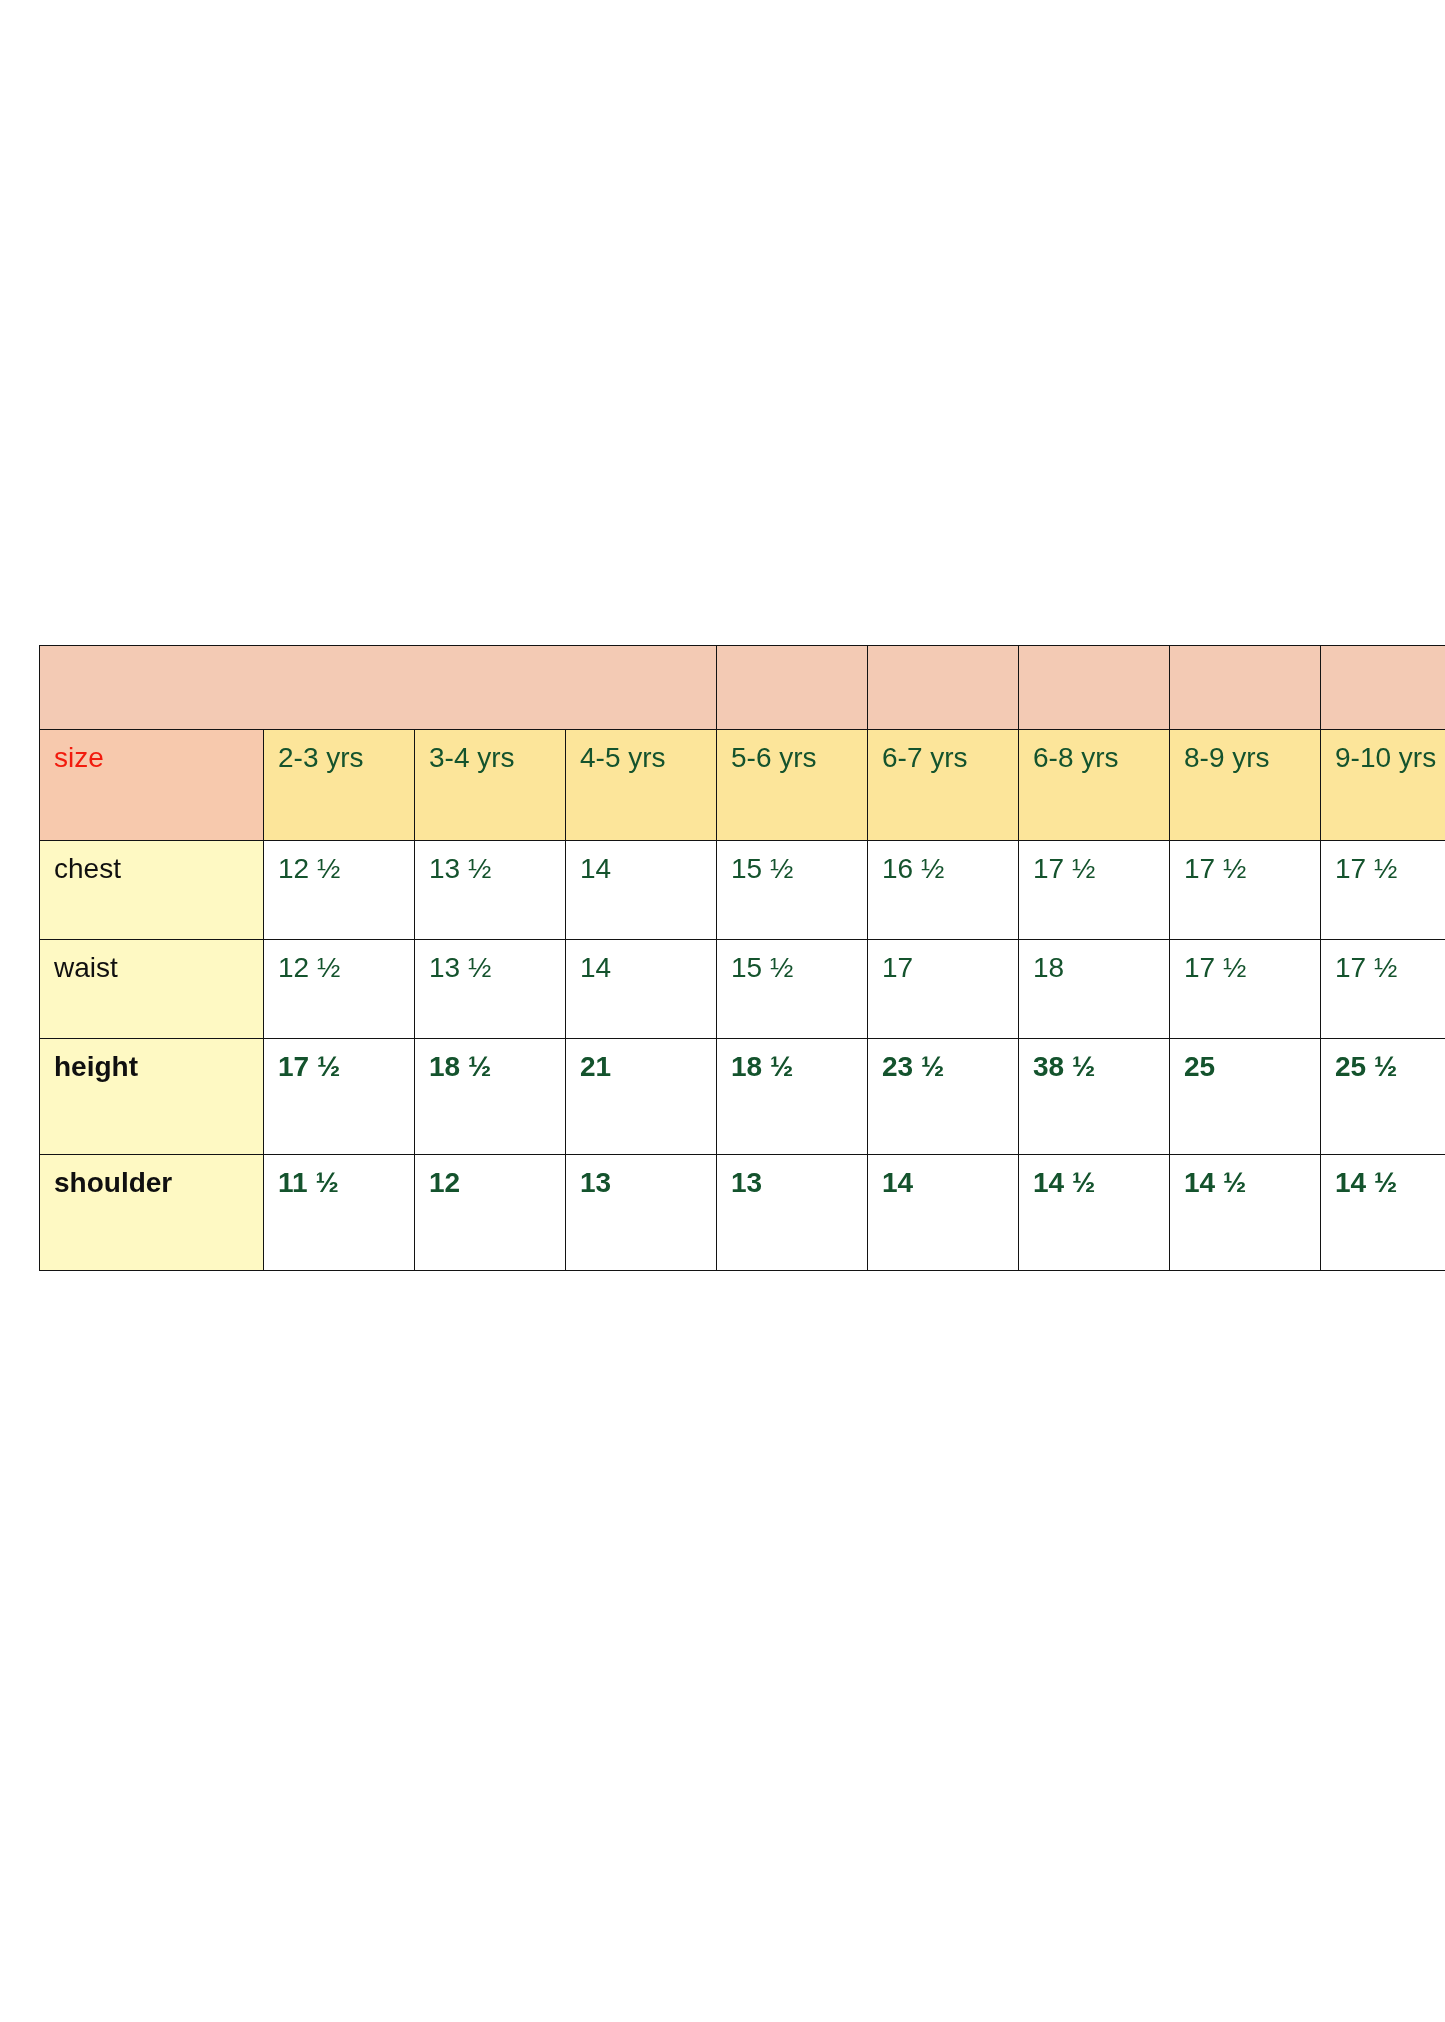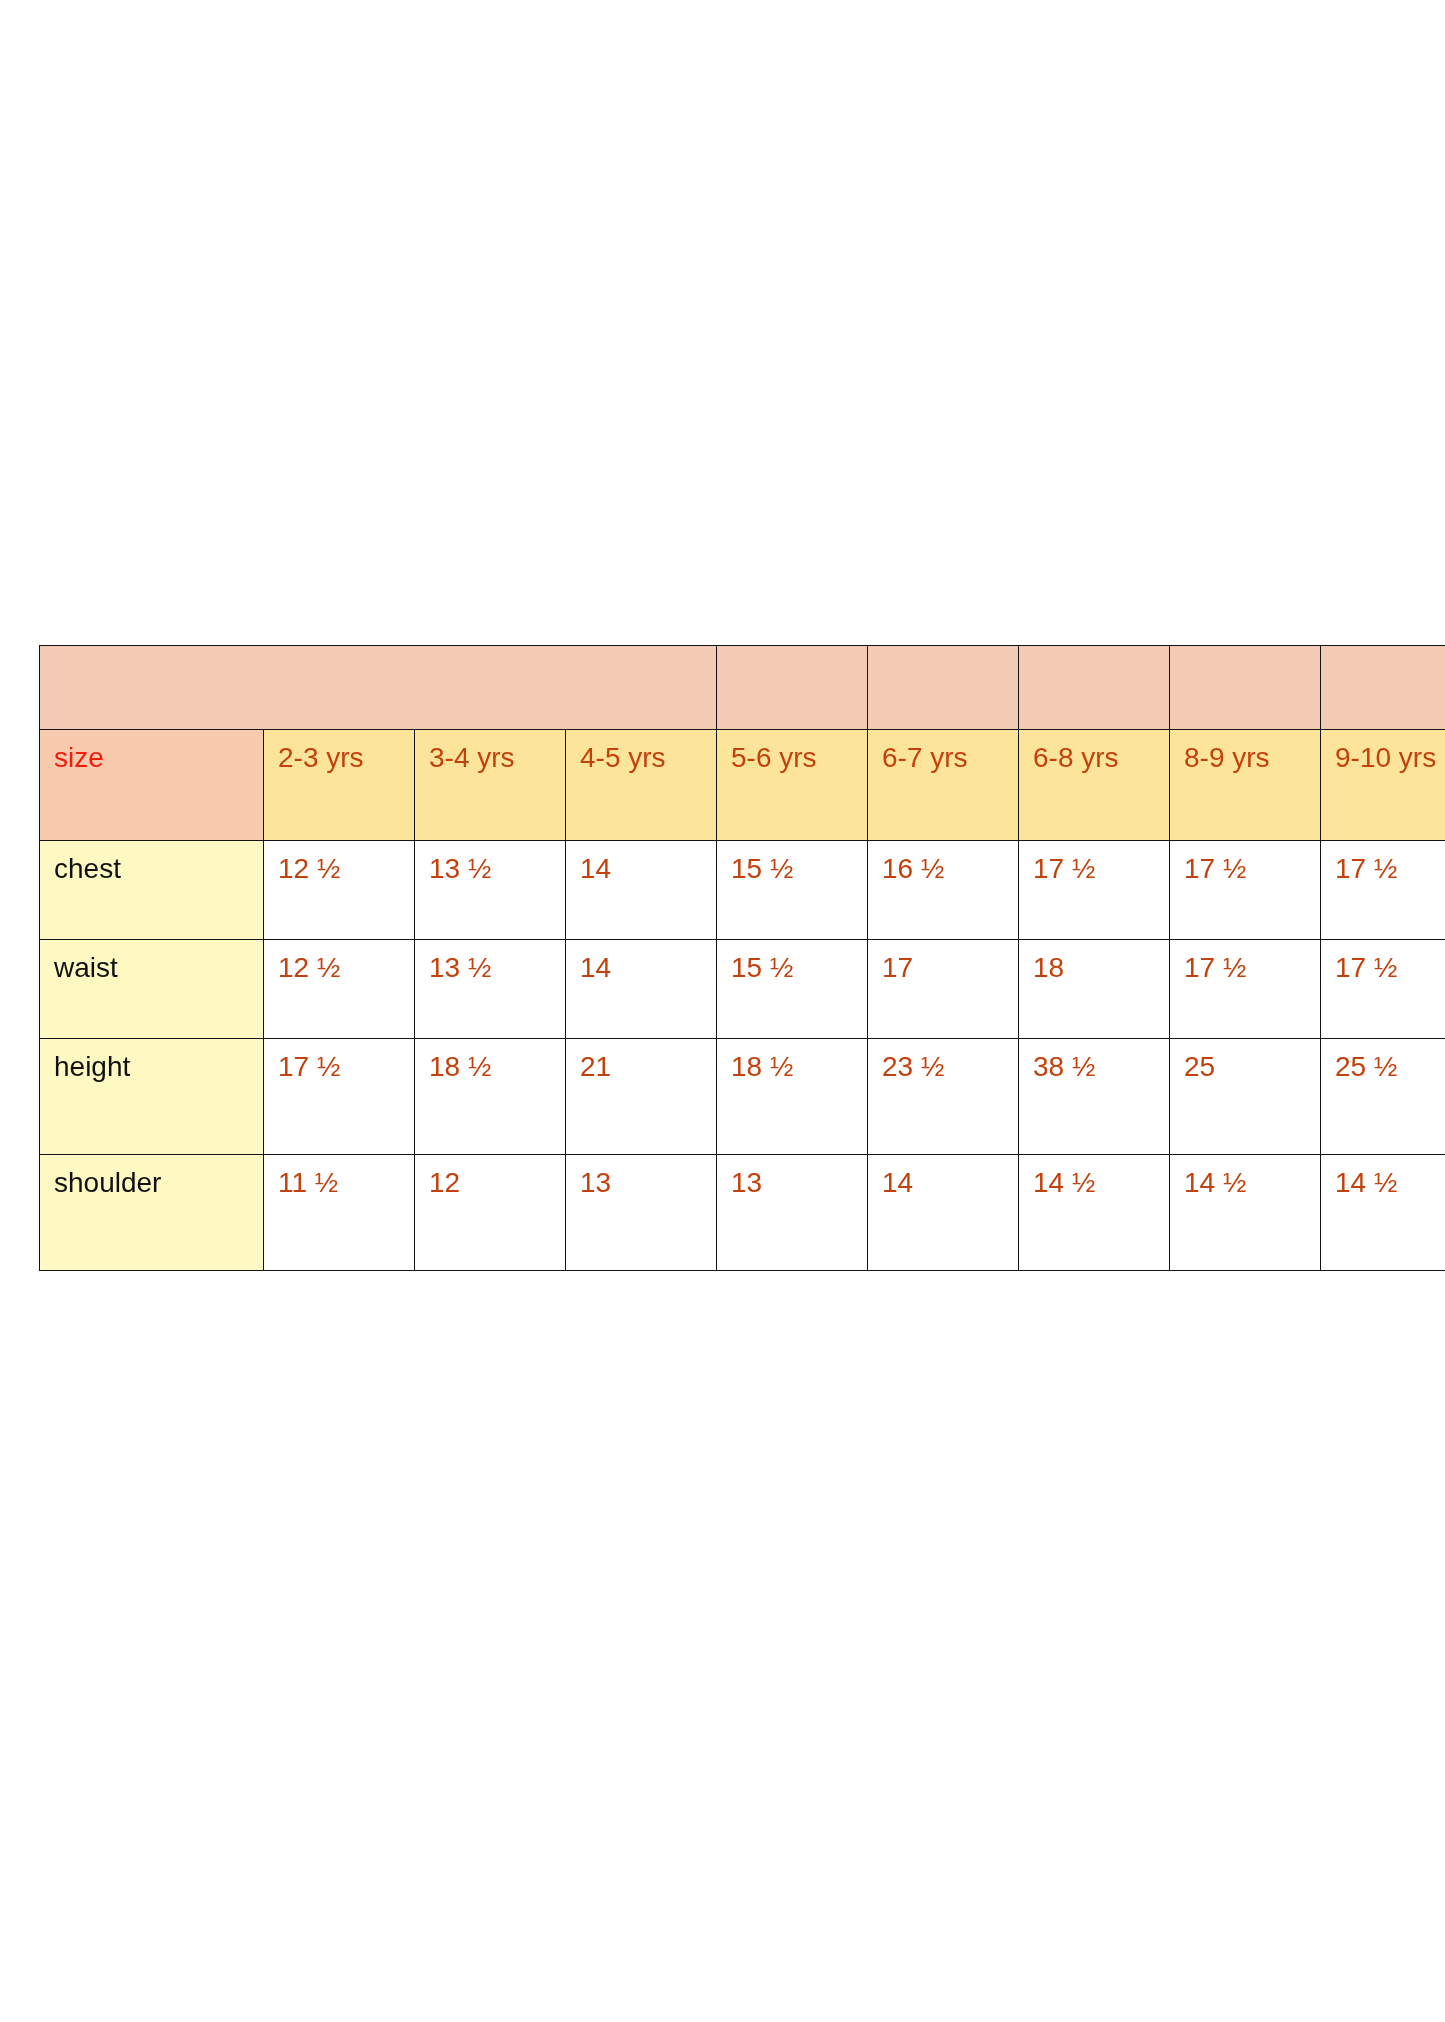--- a/index.html
+++ b/index.html
@@ -37,21 +37,21 @@
     width: 1285px;
     background: #ffffff;
   }
 
   table.size-chart td {
     border: 1.6px solid #131313;
     padding: 10px 12px 10px 14px;
     vertical-align: top;
     font-size: 28px;
     line-height: 1.32;
-    color: #c2410c;
+    color: #14532d;
     font-family: "Liberation Sans", sans-serif;
     font-weight: 400;
     overflow: hidden;
   }
 
   
   col.c-label { width: 224px; }
   col.c-data  { width: 151px; }
 
   
@@ -76,20 +76,21 @@
   tr.data-row td {
     background: #ffffff;
     height: 78px;
   }
   tr.data-row td.label-cell {
     background: #fef9c3;
     color: #101010;
   }
   tr.data-row.tall td {
     height: 95px;
+    font-weight: bold;
   }
 </style>
 </head>
 <body>
 
 <div class="page">
 
   <div class="table-wrap">
     <table class="size-chart">
       <colgroup>

